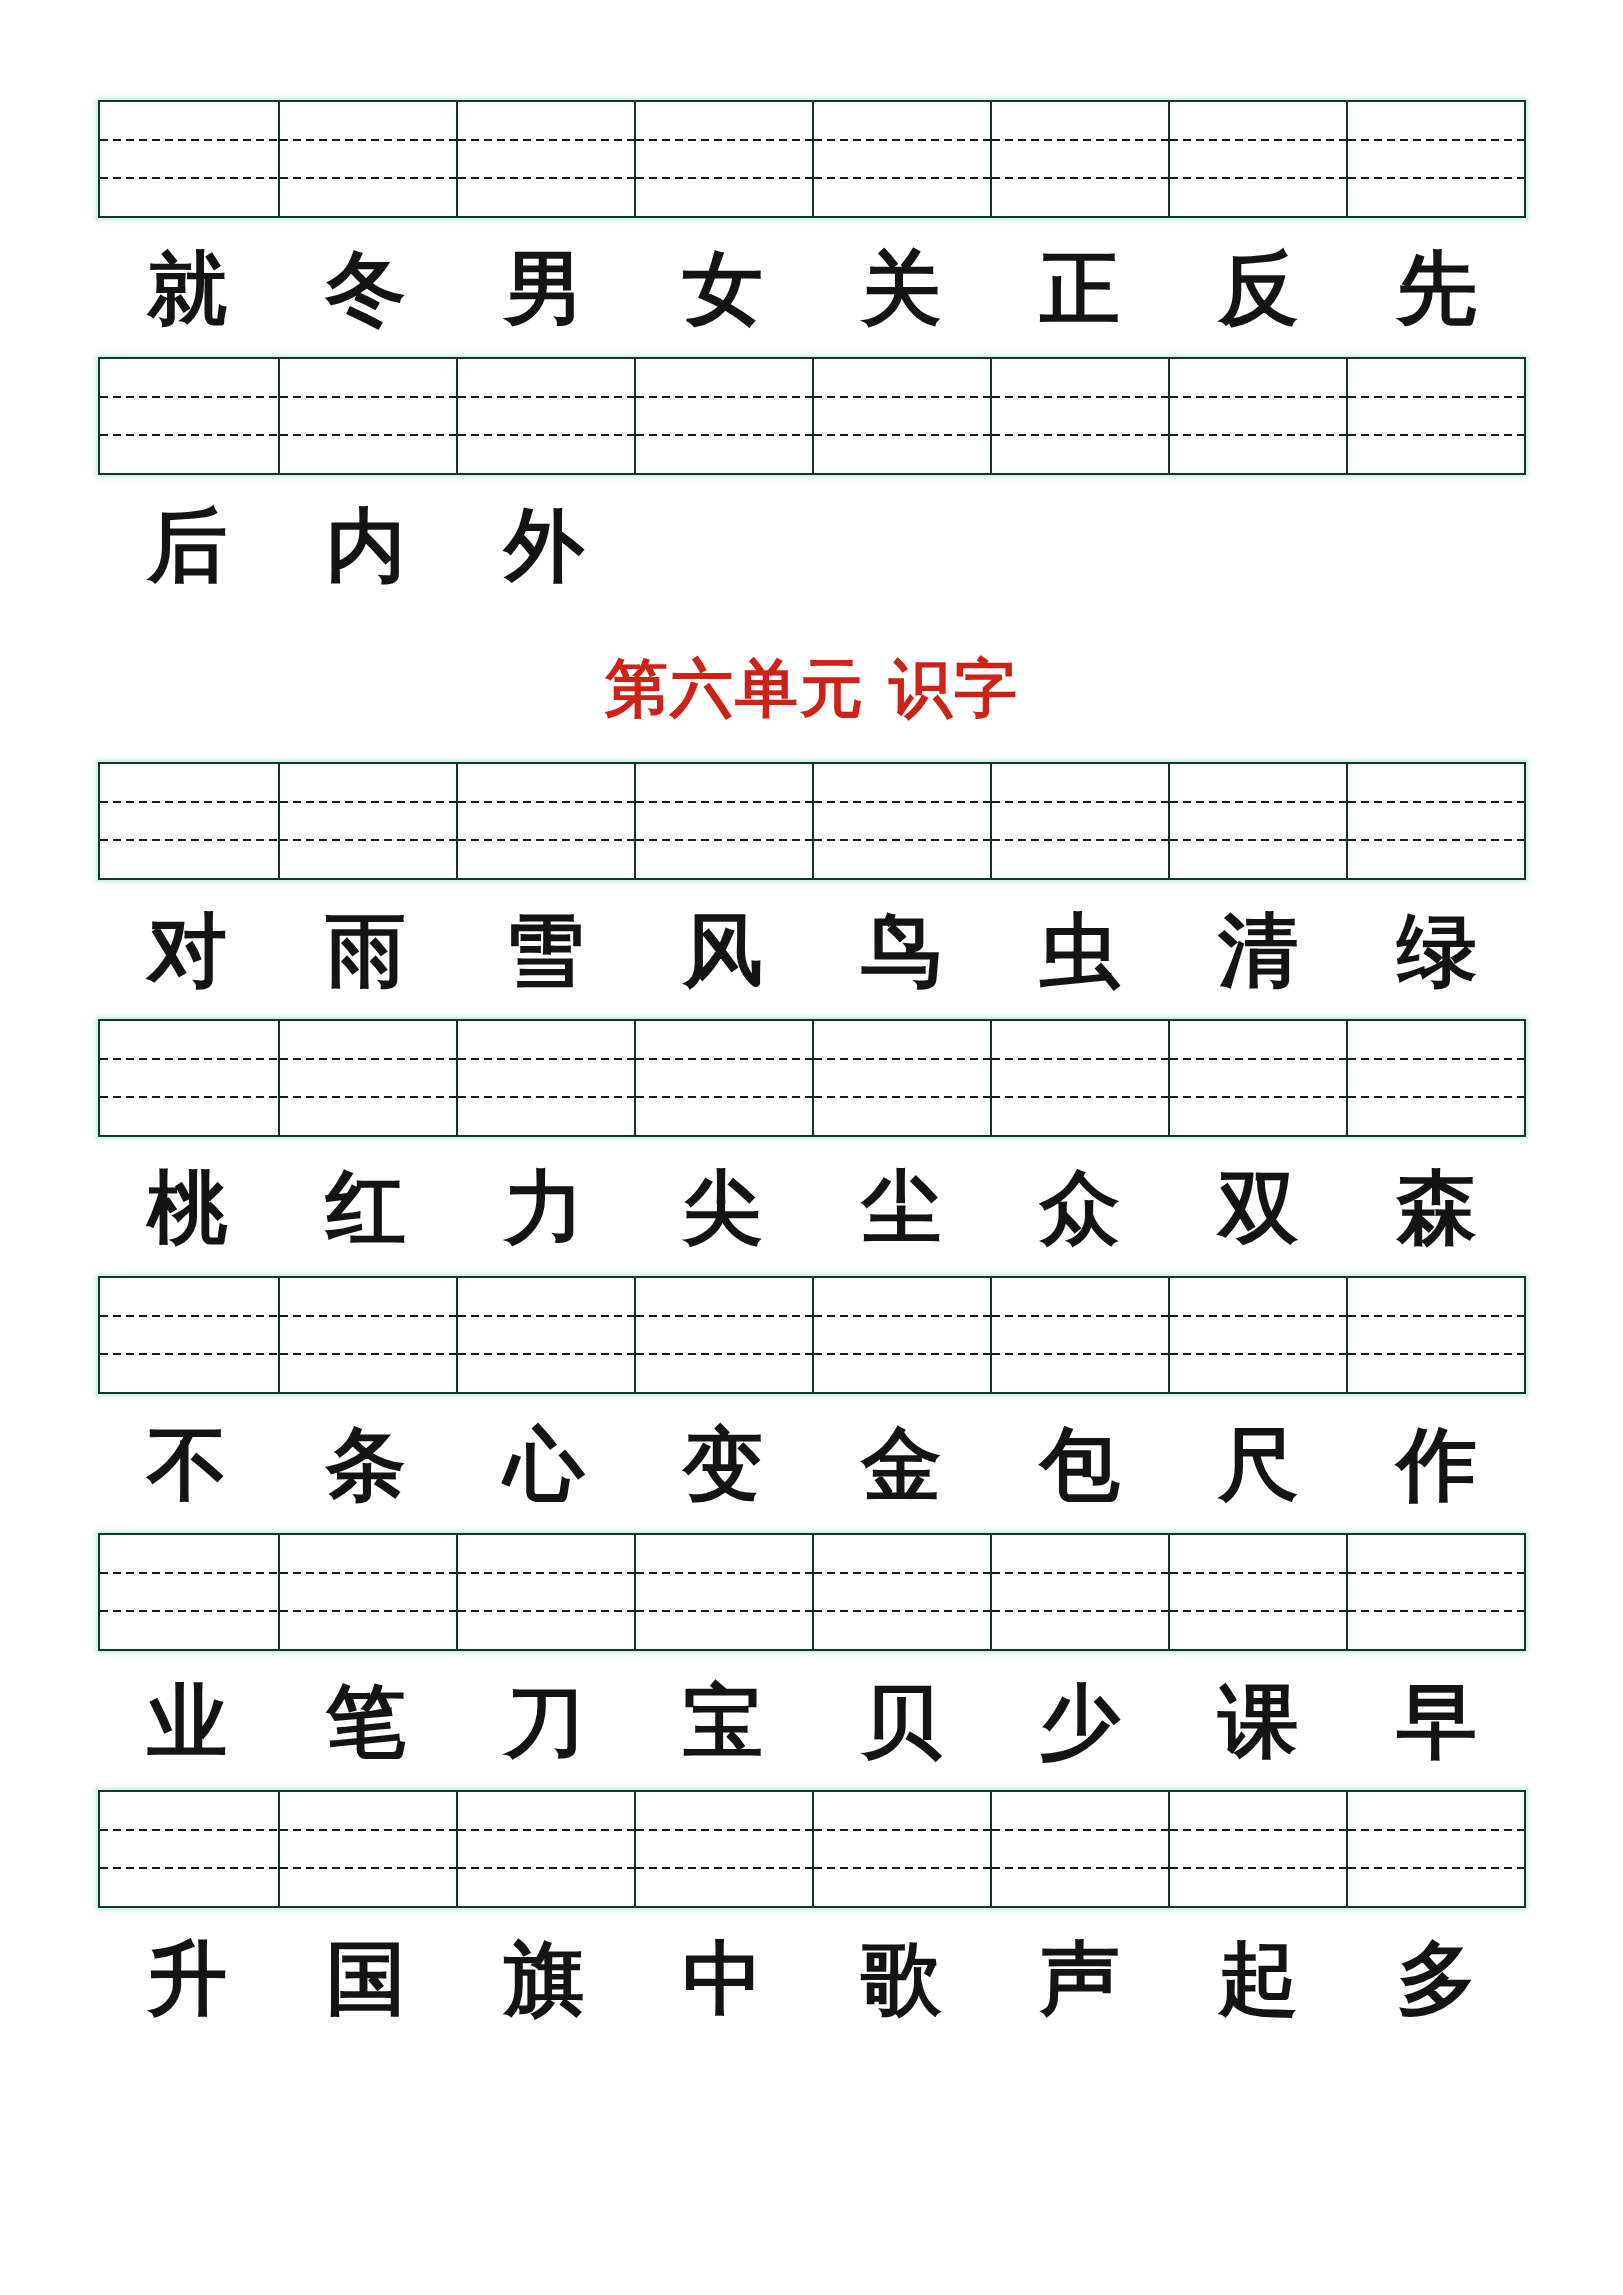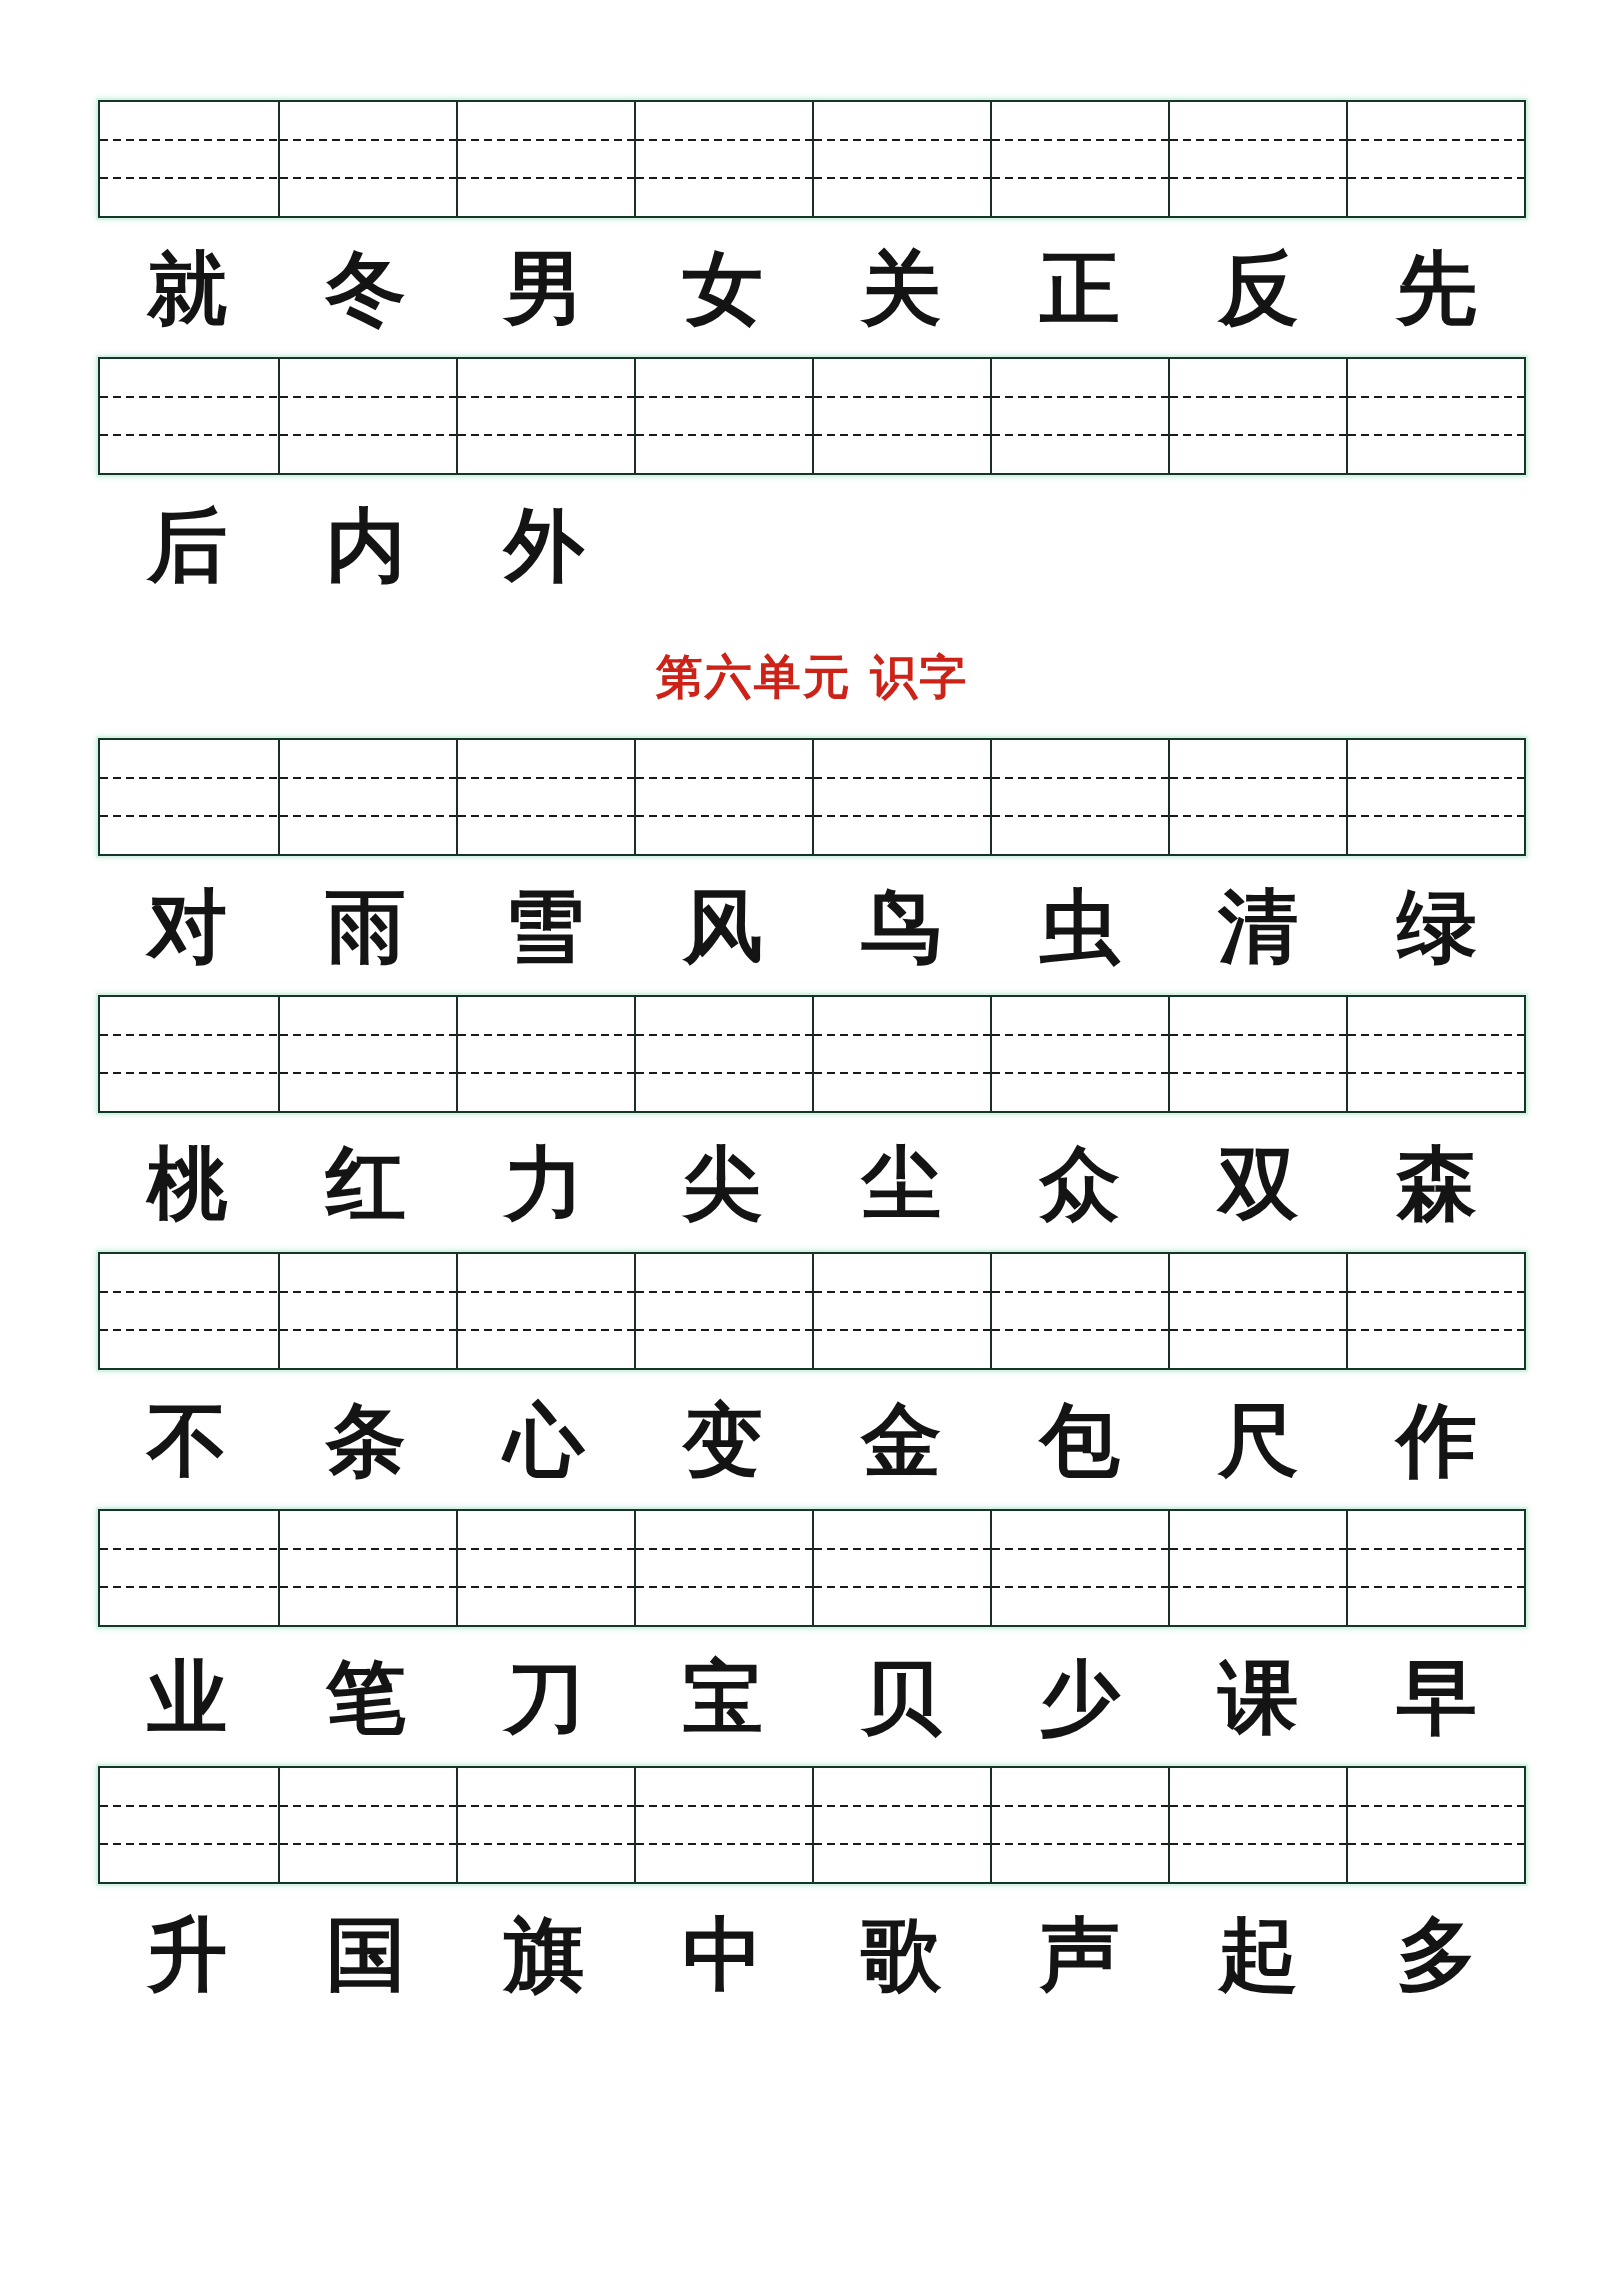--- a/index.html
+++ b/index.html
@@ -52,25 +52,25 @@
   }
   .practice-char {
     font-size: 80px;
     line-height: 1;
     color: #141414;
     font-weight: 600;
   }
   
   .unit-title {
     height: 124px;
-    margin: 0;
+    margin: 12px;
     display: flex;
     align-items: center;
     justify-content: center;
-    font-size: 47px;
+    font-size: 63px;
     font-weight: 700;
     letter-spacing: 2px;
     line-height: 1;
   }
 </style>
 </head>
 <body>
 
 <main class="worksheet" id="worksheet">
     <div class="grid-row">

